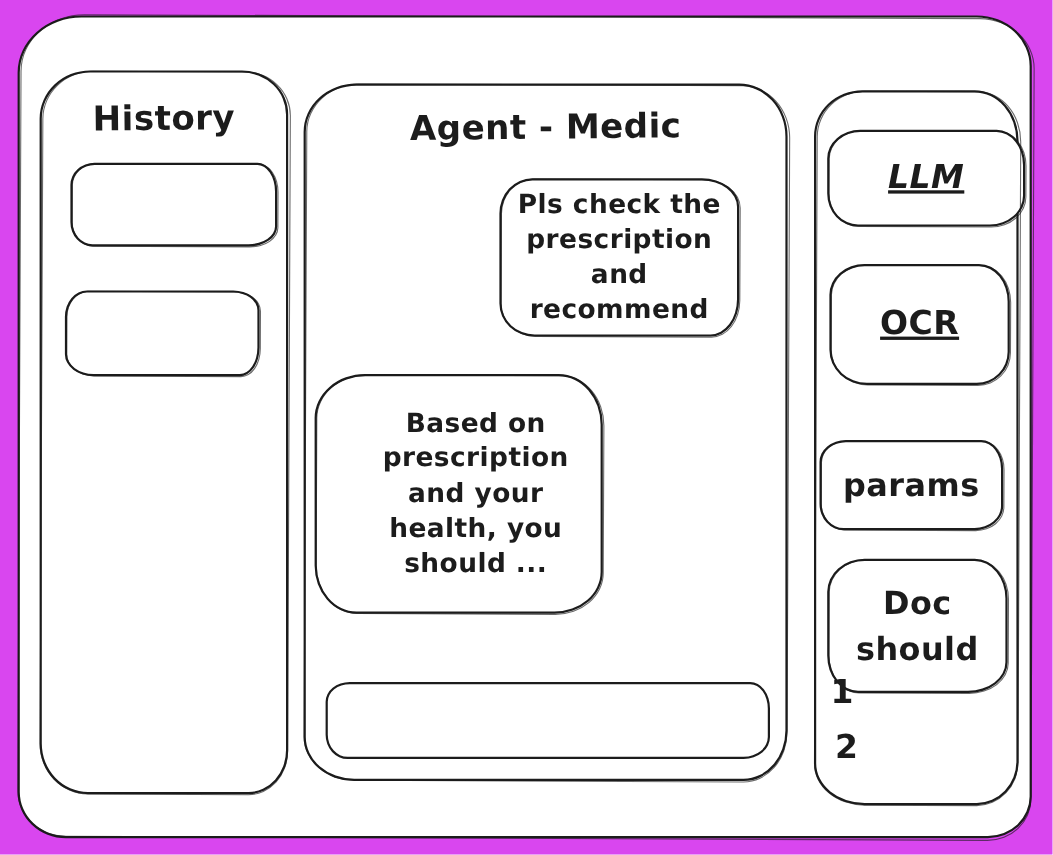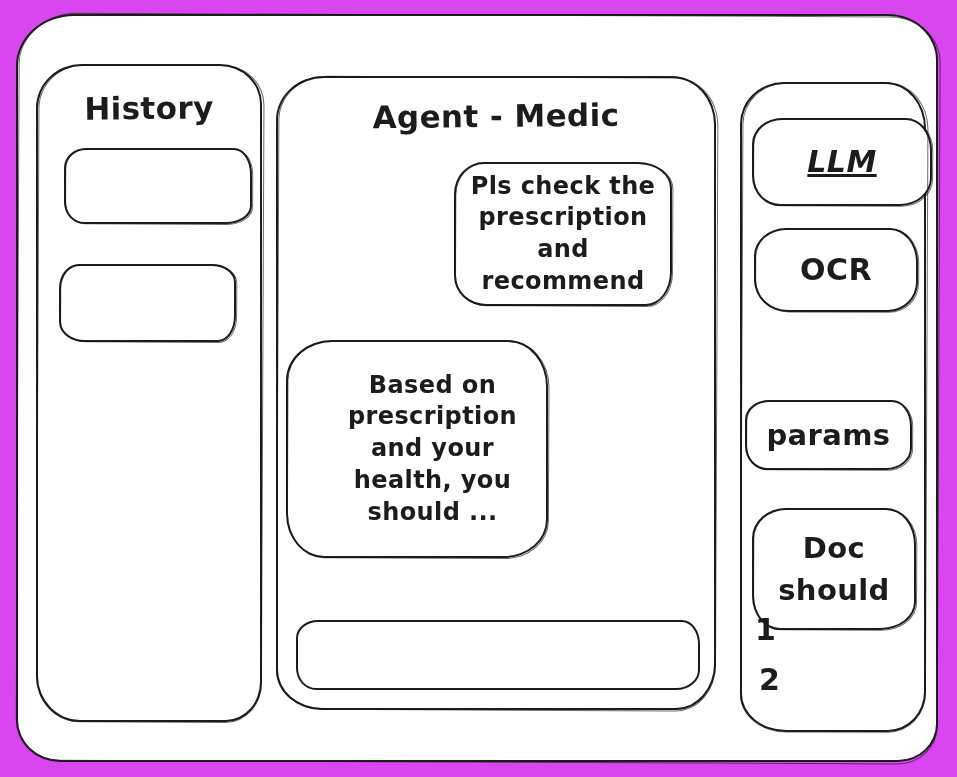--- a/index.html
+++ b/index.html
@@ -113,25 +113,26 @@
     left: 740px; top: 82px; width: 186px; height: 650px;
     border-radius: 44px 40px 38px 46px / 42px 46px 40px 38px;
   }
   .tool-llm {
     left: 10px; top: 34px; width: 180px; height: 88px;
     border-radius: 30px 26px 32px 28px / 26px 32px 28px 30px;
     font-style: italic;
     text-decoration: underline;
   }
   .tool-ocr {
-    left: 12px; top: 144px; width: 164px; height: 84px;
+    left: 12px; top: 156px; width: 164px; height: 110px;
     border-radius: 32px 28px 30px 34px / 28px 34px 30px 32px;
+    text-decoration: underline;
   }
   .tool-params {
-    left: 3px; top: 316px; width: 167px; height: 70px;
+    left: 3px; top: 316px; width: 167px; height: 82px;
     border-radius: 24px 20px 26px 22px / 20px 26px 22px 24px;
     font-size: 29px;
   }
   .tool-doc {
     left: 10px; top: 424px; width: 164px; height: 122px;
     border-radius: 34px 30px 36px 28px / 30px 36px 28px 34px;
     font-size: 29px;
   }
   .note {
     position: absolute;

